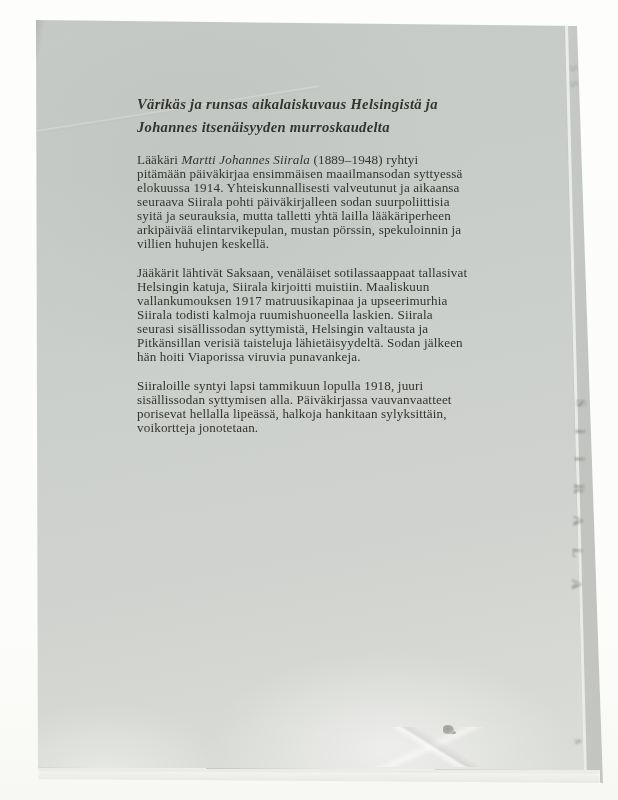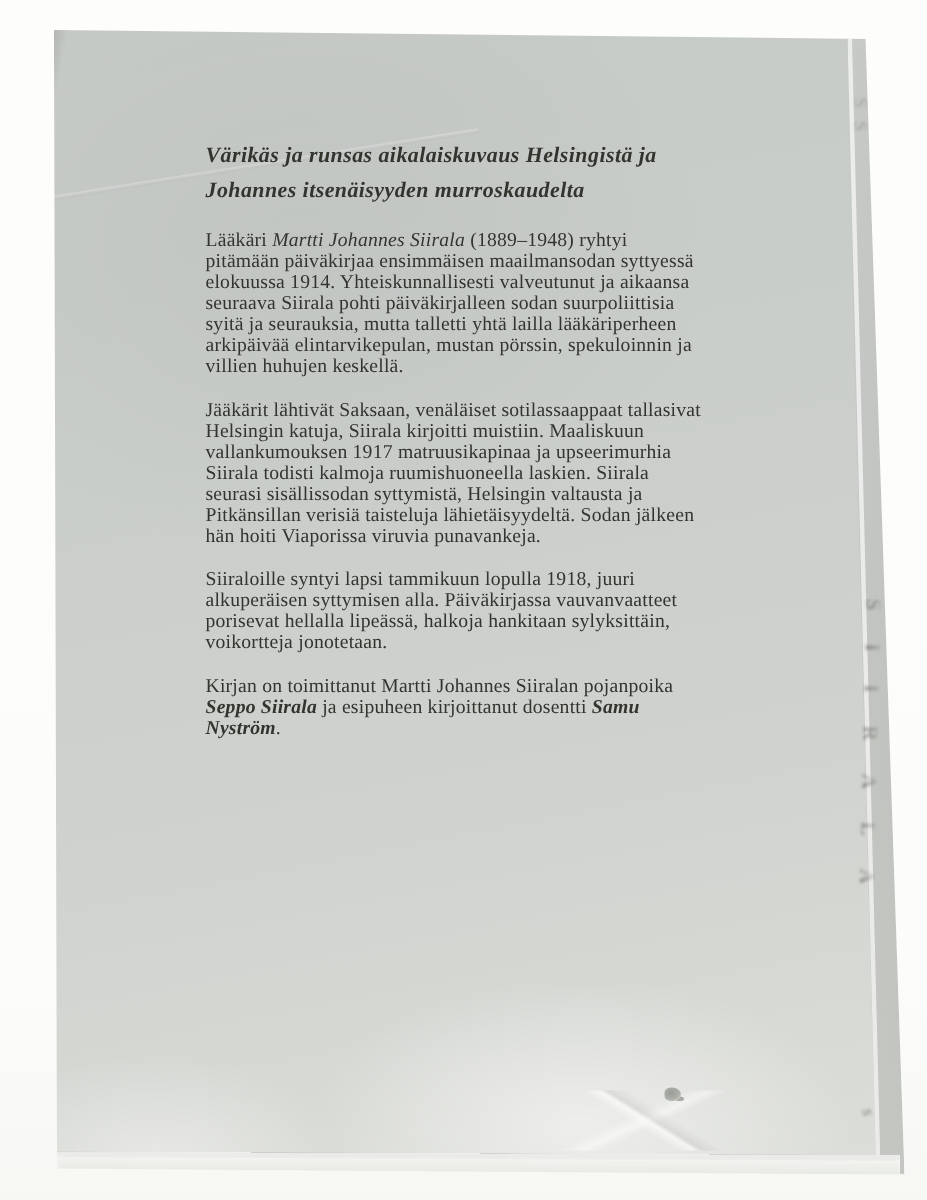--- a/index.html
+++ b/index.html
@@ -170,22 +170,21 @@
 
     <div class="crease-topleft"></div>
     <div class="wrinkle-bottom"></div>
 
     <div class="text-block">
       <h2 class="blurb-heading">Värikäs ja runsas aikalaiskuvaus Helsingistä ja
 Johannes itsenäisyyden murroskaudelta</h2>
       <div>
           <p class="blurb-para"><span class="normal">Lääkäri </span><span class="italic">Martti Johannes Siirala</span><span class="normal"> (1889–1948) ryhtyi pitämään päiväkirjaa ensimmäisen maailmansodan syttyessä elokuussa 1914. Yhteiskunnallisesti valveutunut ja aikaansa seuraava Siirala pohti päiväkirjalleen sodan suurpoliittisia syitä ja seurauksia, mutta talletti yhtä lailla lääkäriperheen arkipäivää elintarvikepulan, mustan pörssin, spekuloinnin ja villien huhujen keskellä.</span></p>
           <p class="blurb-para"><span class="normal">Jääkärit lähtivät Saksaan, venäläiset sotilassaappaat tallasivat Helsingin katuja, Siirala kirjoitti muistiin. Maaliskuun vallankumouksen 1917 matruusikapinaa ja upseerimurhia Siirala todisti kalmoja ruumishuoneella laskien. Siirala seurasi sisällissodan syttymistä, Helsingin valtausta ja Pitkänsillan verisiä taisteluja lähietäisyydeltä. Sodan jälkeen hän hoiti Viaporissa viruvia punavankeja.</span></p>
-          <p class="blurb-para"><span class="normal">Siiraloille syntyi lapsi tammikuun lopulla 1918, juuri alkuperäisen syttymisen alla. Päiväkirjassa vauvanvaatteet porisevat hellalla lipeässä, halkoja hankitaan sylyksittäin, voikortteja jonotetaan.</span></p>
-          <p class="blurb-para"><span class="normal">Kirjan on toimittanut Martti Johannes Siiralan pojanpoika </span><span class="bold-italic">Seppo Siirala</span><span class="normal"> ja esipuheen kirjoittanut dosentti </span><span class="bold-italic">Samu Nyström</span><span class="normal">.</span></p>
+          <p class="blurb-para"><span class="normal">Siiraloille syntyi lapsi tammikuun lopulla 1918, juuri sisällissodan syttymisen alla. Päiväkirjassa vauvanvaatteet porisevat hellalla lipeässä, halkoja hankitaan sylyksittäin, voikortteja jonotetaan.</span></p>
         </div>
     </div>
 
     <div class="smudge-mark"></div>
 
     <div class="spine"></div>
     <div class="spine-crease-highlight"></div>
 
     <div class="spine-text top-fragment">SS</div>
     <div class="spine-text title-fragment">SIIRALA</div>

